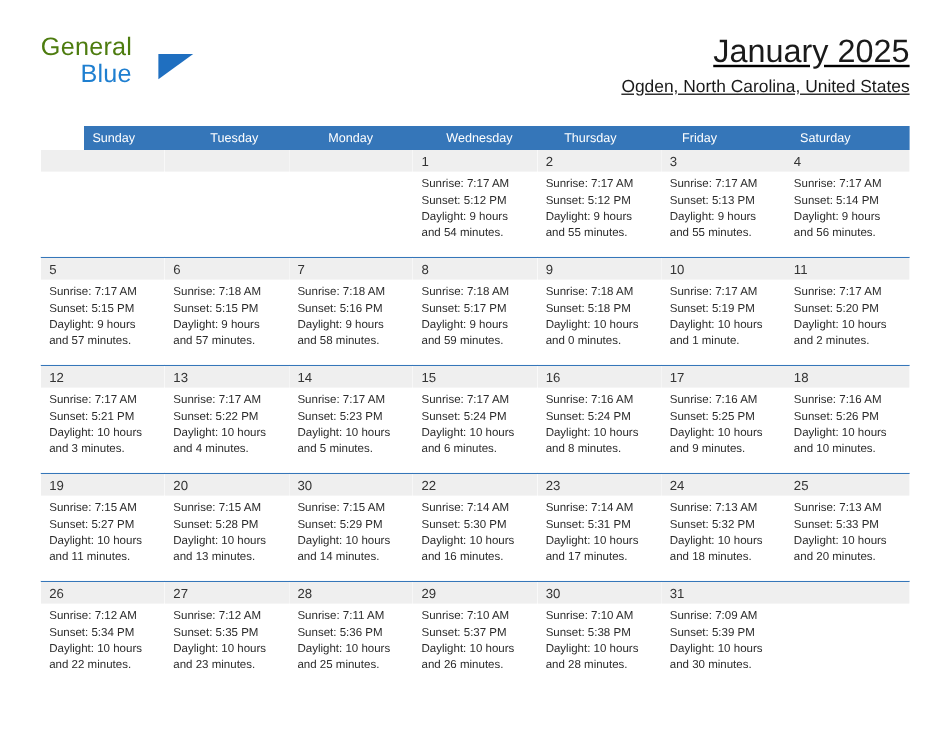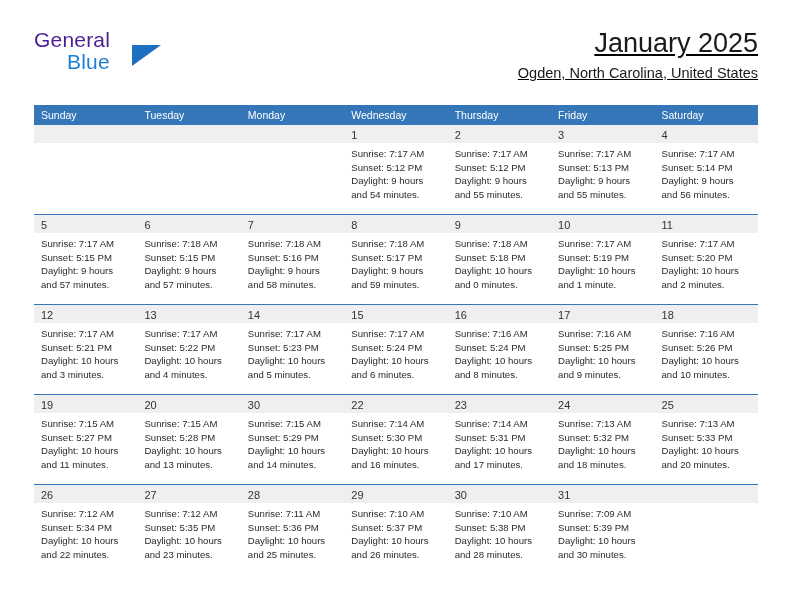--- a/index.html
+++ b/index.html
@@ -34,21 +34,21 @@
     left: 0;
     top: 0;
     width: 180px;
     height: 56px;
   }
   .logo-general {
     position: absolute;
     left: 0;
     top: 0;
     font-size: 21px;
-    color: #4c1d95;
+    color: #4d7c0f;
     letter-spacing: 0.2px;
     font-family: "Liberation Sans", sans-serif;
   }
   .logo-tri {
     position: absolute;
     left: 98px;
     top: 17px;
     width: 0;
     height: 0;
     border-left: 29px solid #1f6fc0;
@@ -88,20 +88,21 @@
   .calendar {
     position: absolute;
     left: 34px;
     top: 105px;
     width: 724px;
   }
   .dow-row {
     display: flex;
     background: #3576b9;
     height: 20px;
+    margin-left: 36px;
   }
   .dow-cell {
     flex: 1 1 0;
     color: #ffffff;
     font-size: 10.5px;
     line-height: 20px;
     padding-left: 7px;
     box-sizing: border-box;
     white-space: nowrap;
     overflow: hidden;

